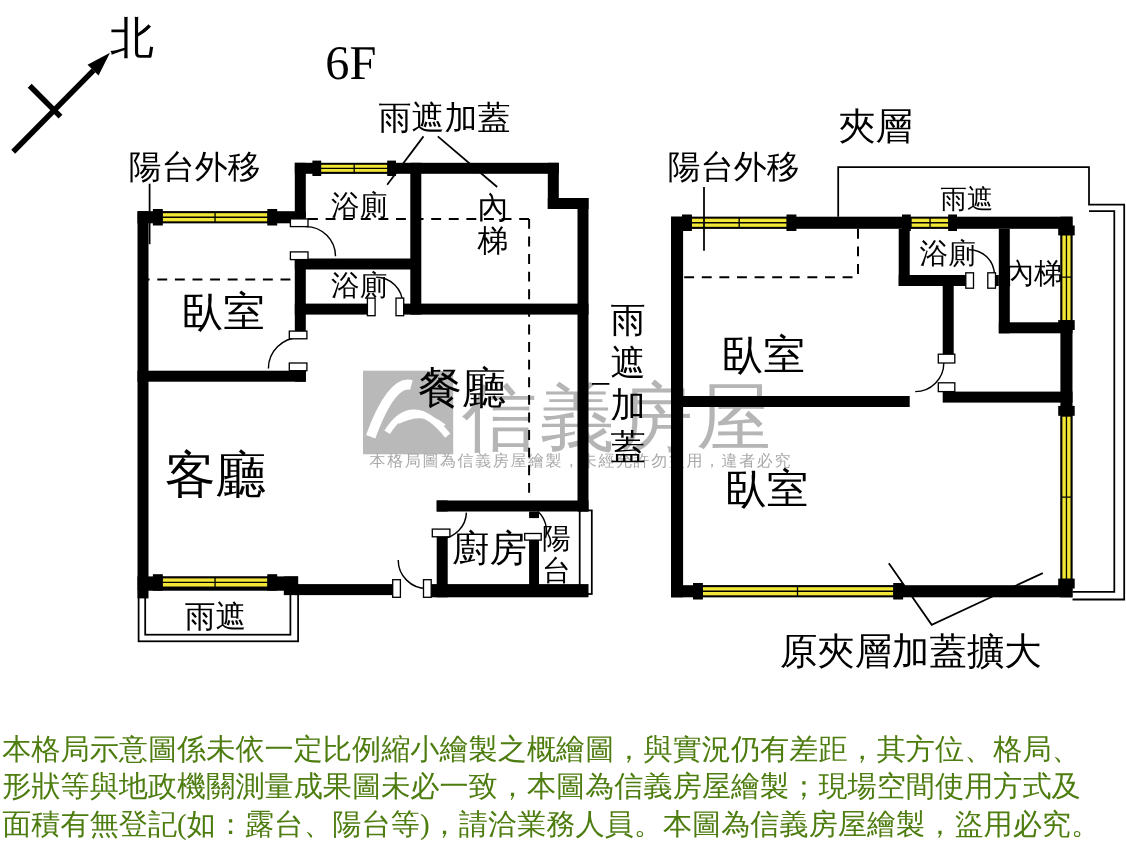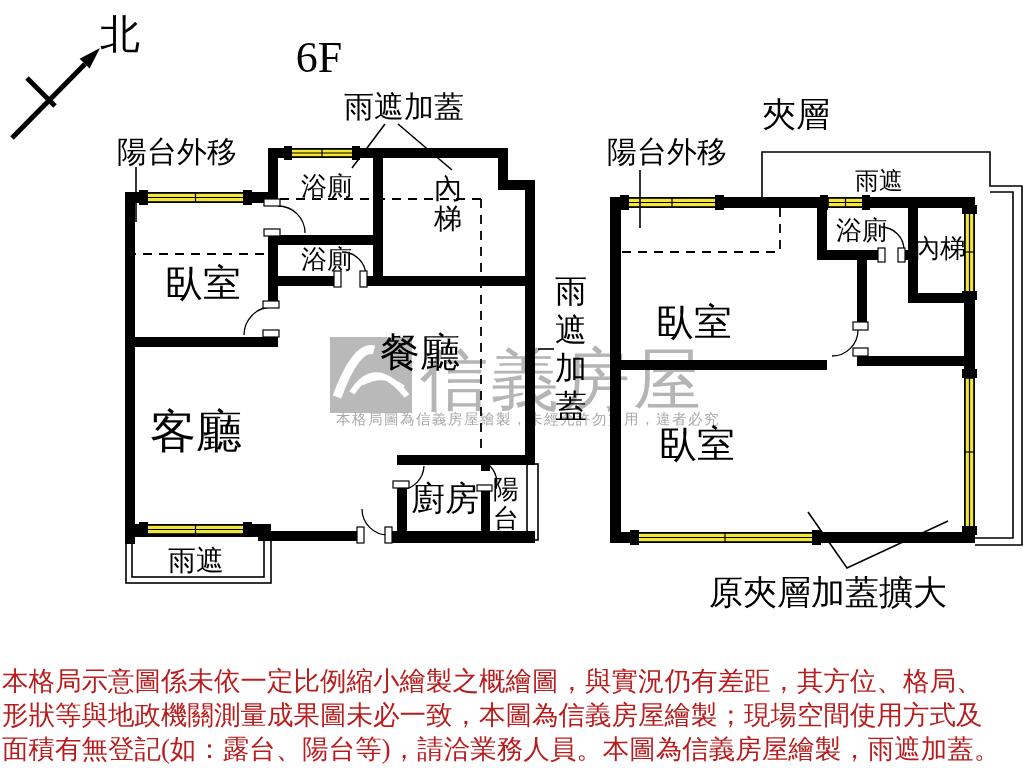--- a/index.html
+++ b/index.html
@@ -10,21 +10,21 @@
   .winline{stroke:#000;stroke-width:1.2;}
   .cap{fill:#000;}
   .post{fill:#fff;stroke:#000;stroke-width:1.2;}
   .arc{fill:none;stroke:#000;stroke-width:1.3;}
   .dash{stroke:#000;stroke-width:1.8;stroke-dasharray:9 7;fill:none;}
   .thin{fill:none;stroke:#000;stroke-width:1.6;}
   .leader{stroke:#000;stroke-width:1.6;fill:none;}
   .lbl{text-anchor:middle;}
   .wm-brand{font-size:68px;letter-spacing:3px;fill:#b5b5b5;}
   .wm-notice{font-size:14.5px;letter-spacing:1.5px;fill:#a9a9a9;}
-  .disclaimer{position:absolute;left:2px;top:664px;width:1021px;font-family:"Liberation Serif","DejaVu Serif",serif;font-size:26.5px;line-height:34px;color:#b91c1c;}
+  .disclaimer{position:absolute;left:2px;top:664px;width:1021px;font-family:"Liberation Serif","DejaVu Serif",serif;font-size:26.5px;line-height:34px;color:#4d7c0f;}
   .disclaimer p{margin:0;white-space:nowrap;}
 </style>
 </head>
 <body>
 
 <div class="stage">
 
 <svg width="1024" height="660" viewBox="0 0 1024 660">
 
   <g>
@@ -252,16 +252,16 @@
     <text x="697" y="457" font-size="38" class="lbl">臥室</text>
     <text x="828" y="604" font-size="34" class="lbl">原夾層加蓋擴大</text>
   </g>
 
 </svg>
 
 
 <div class="disclaimer">
   <p>本格局示意圖係未依一定比例縮小繪製之概繪圖，與實況仍有差距，其方位、格局、</p>
   <p>形狀等與地政機關測量成果圖未必一致，本圖為信義房屋繪製；現場空間使用方式及</p>
-  <p>面積有無登記(如：露台、陽台等)，請洽業務人員。本圖為信義房屋繪製，雨遮加蓋。</p>
+  <p>面積有無登記(如：露台、陽台等)，請洽業務人員。本圖為信義房屋繪製，盜用必究。</p>
 </div>
 
 </div>
 
 </body></html>

